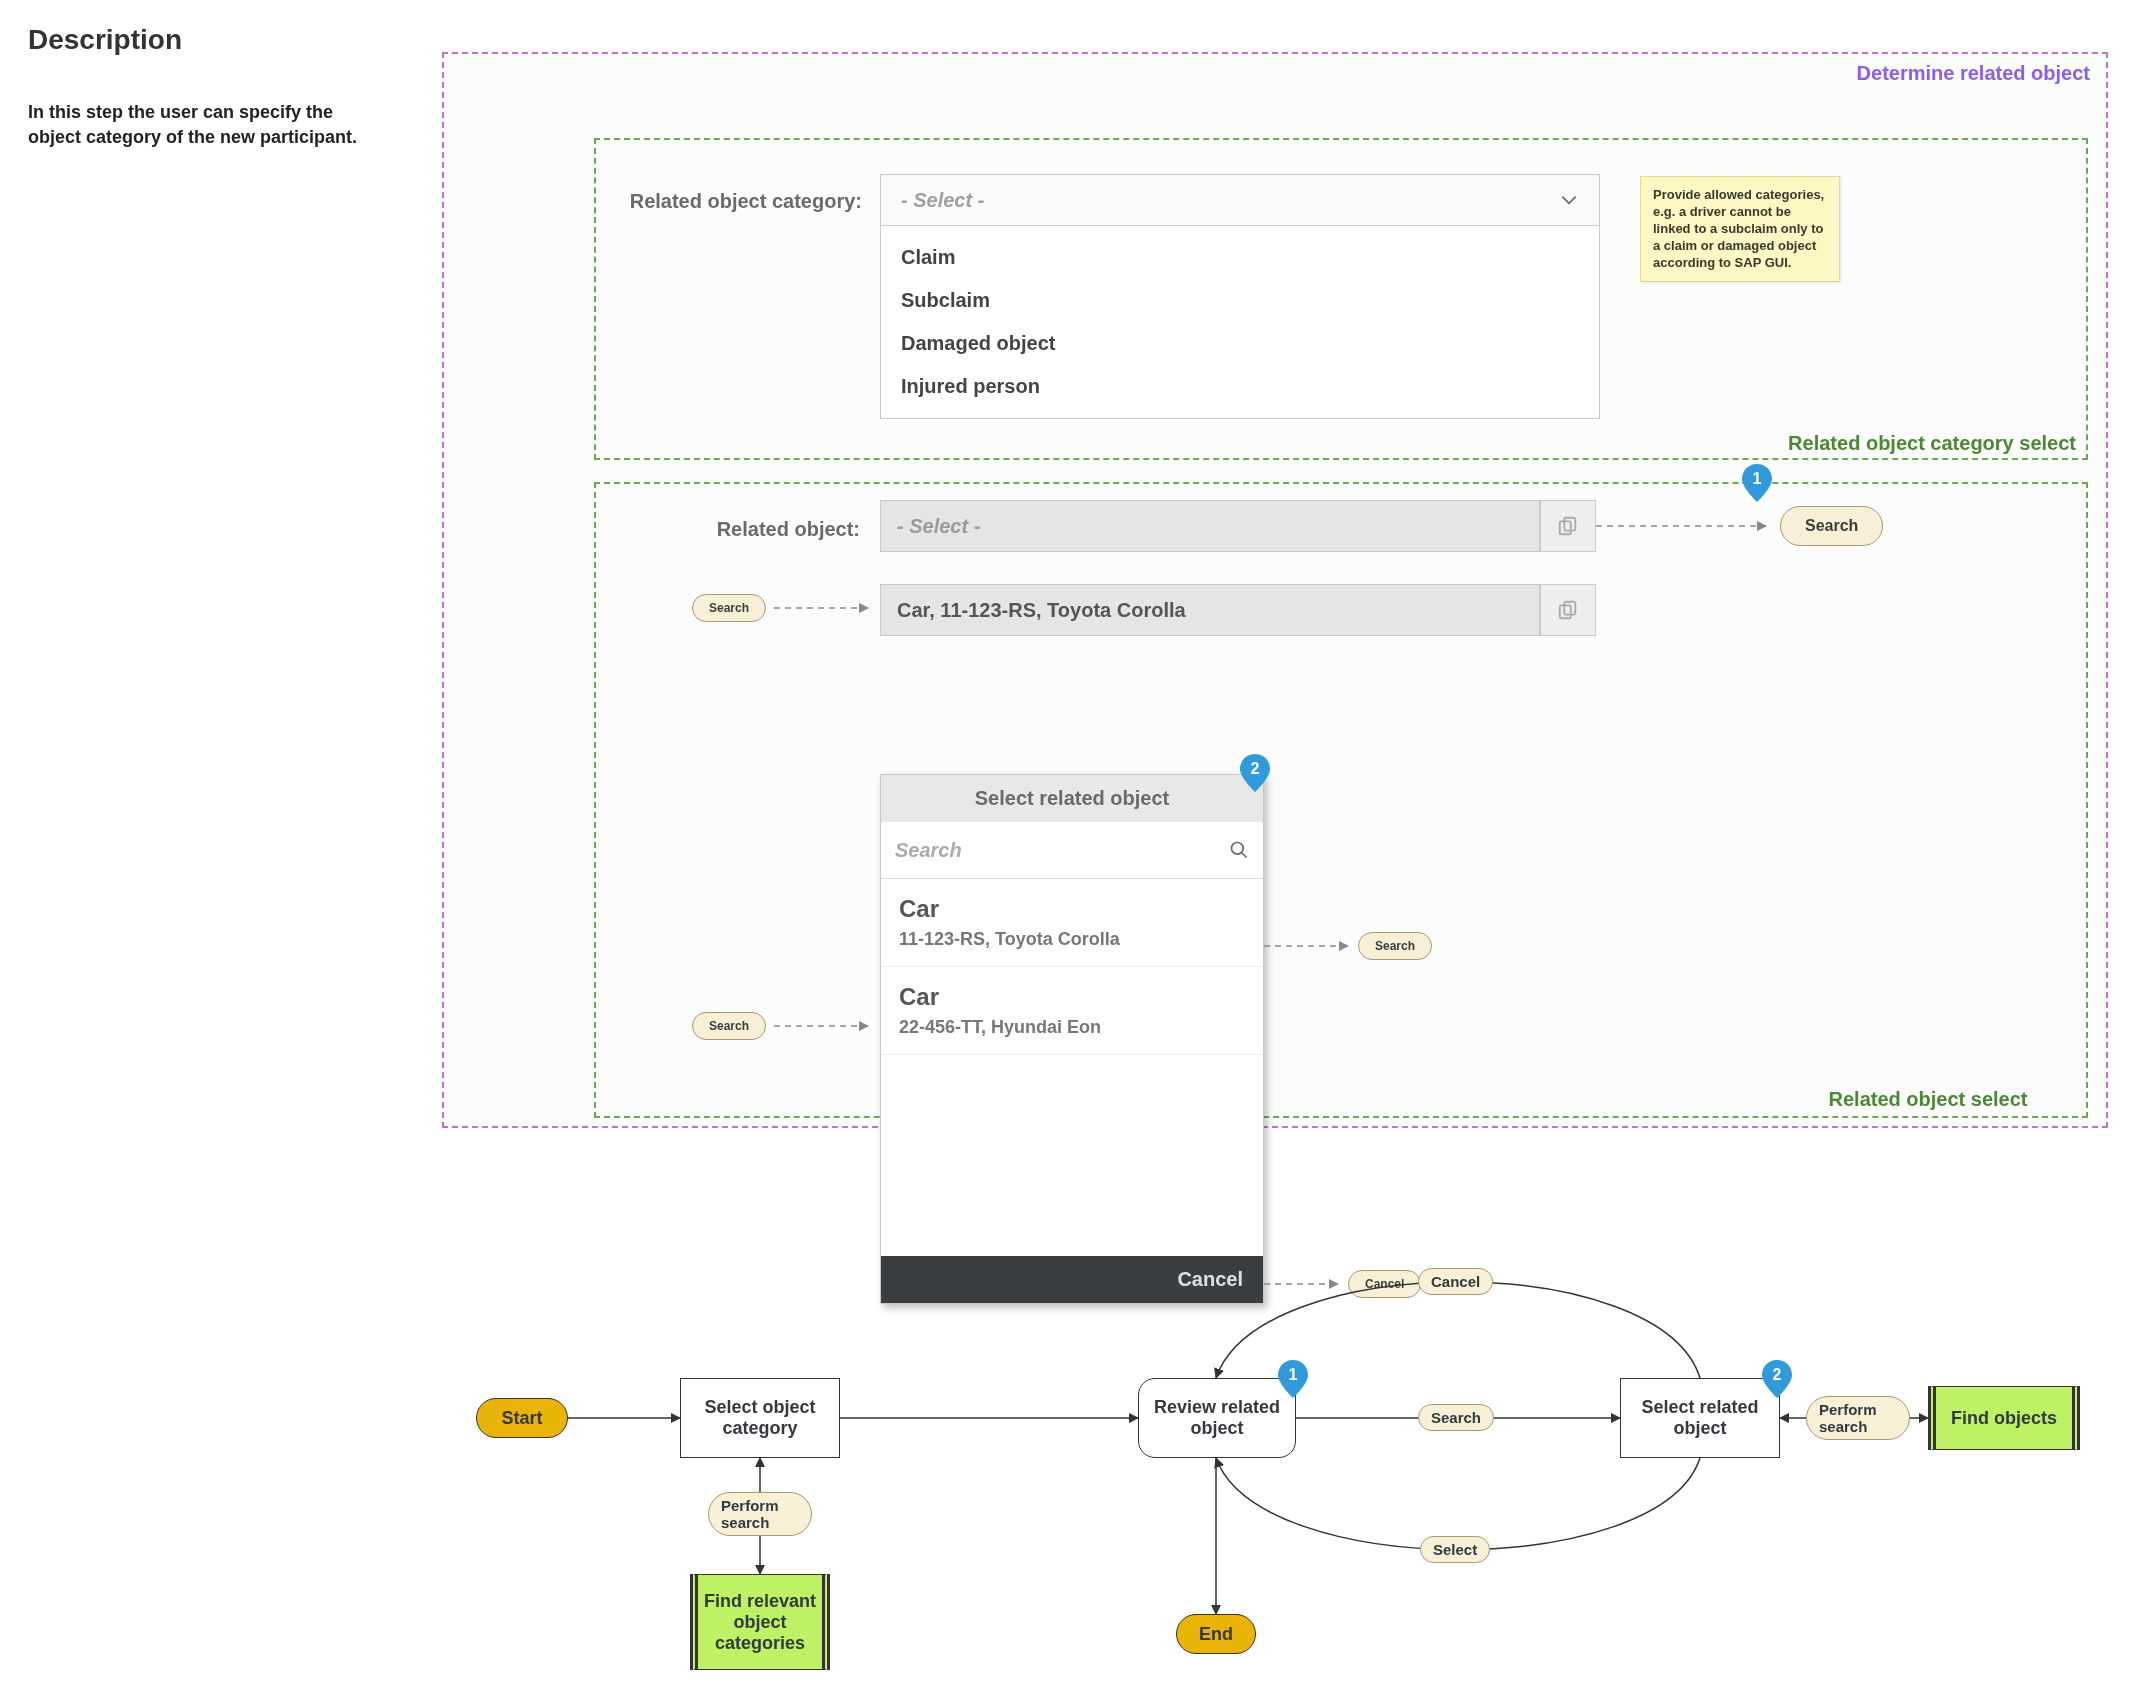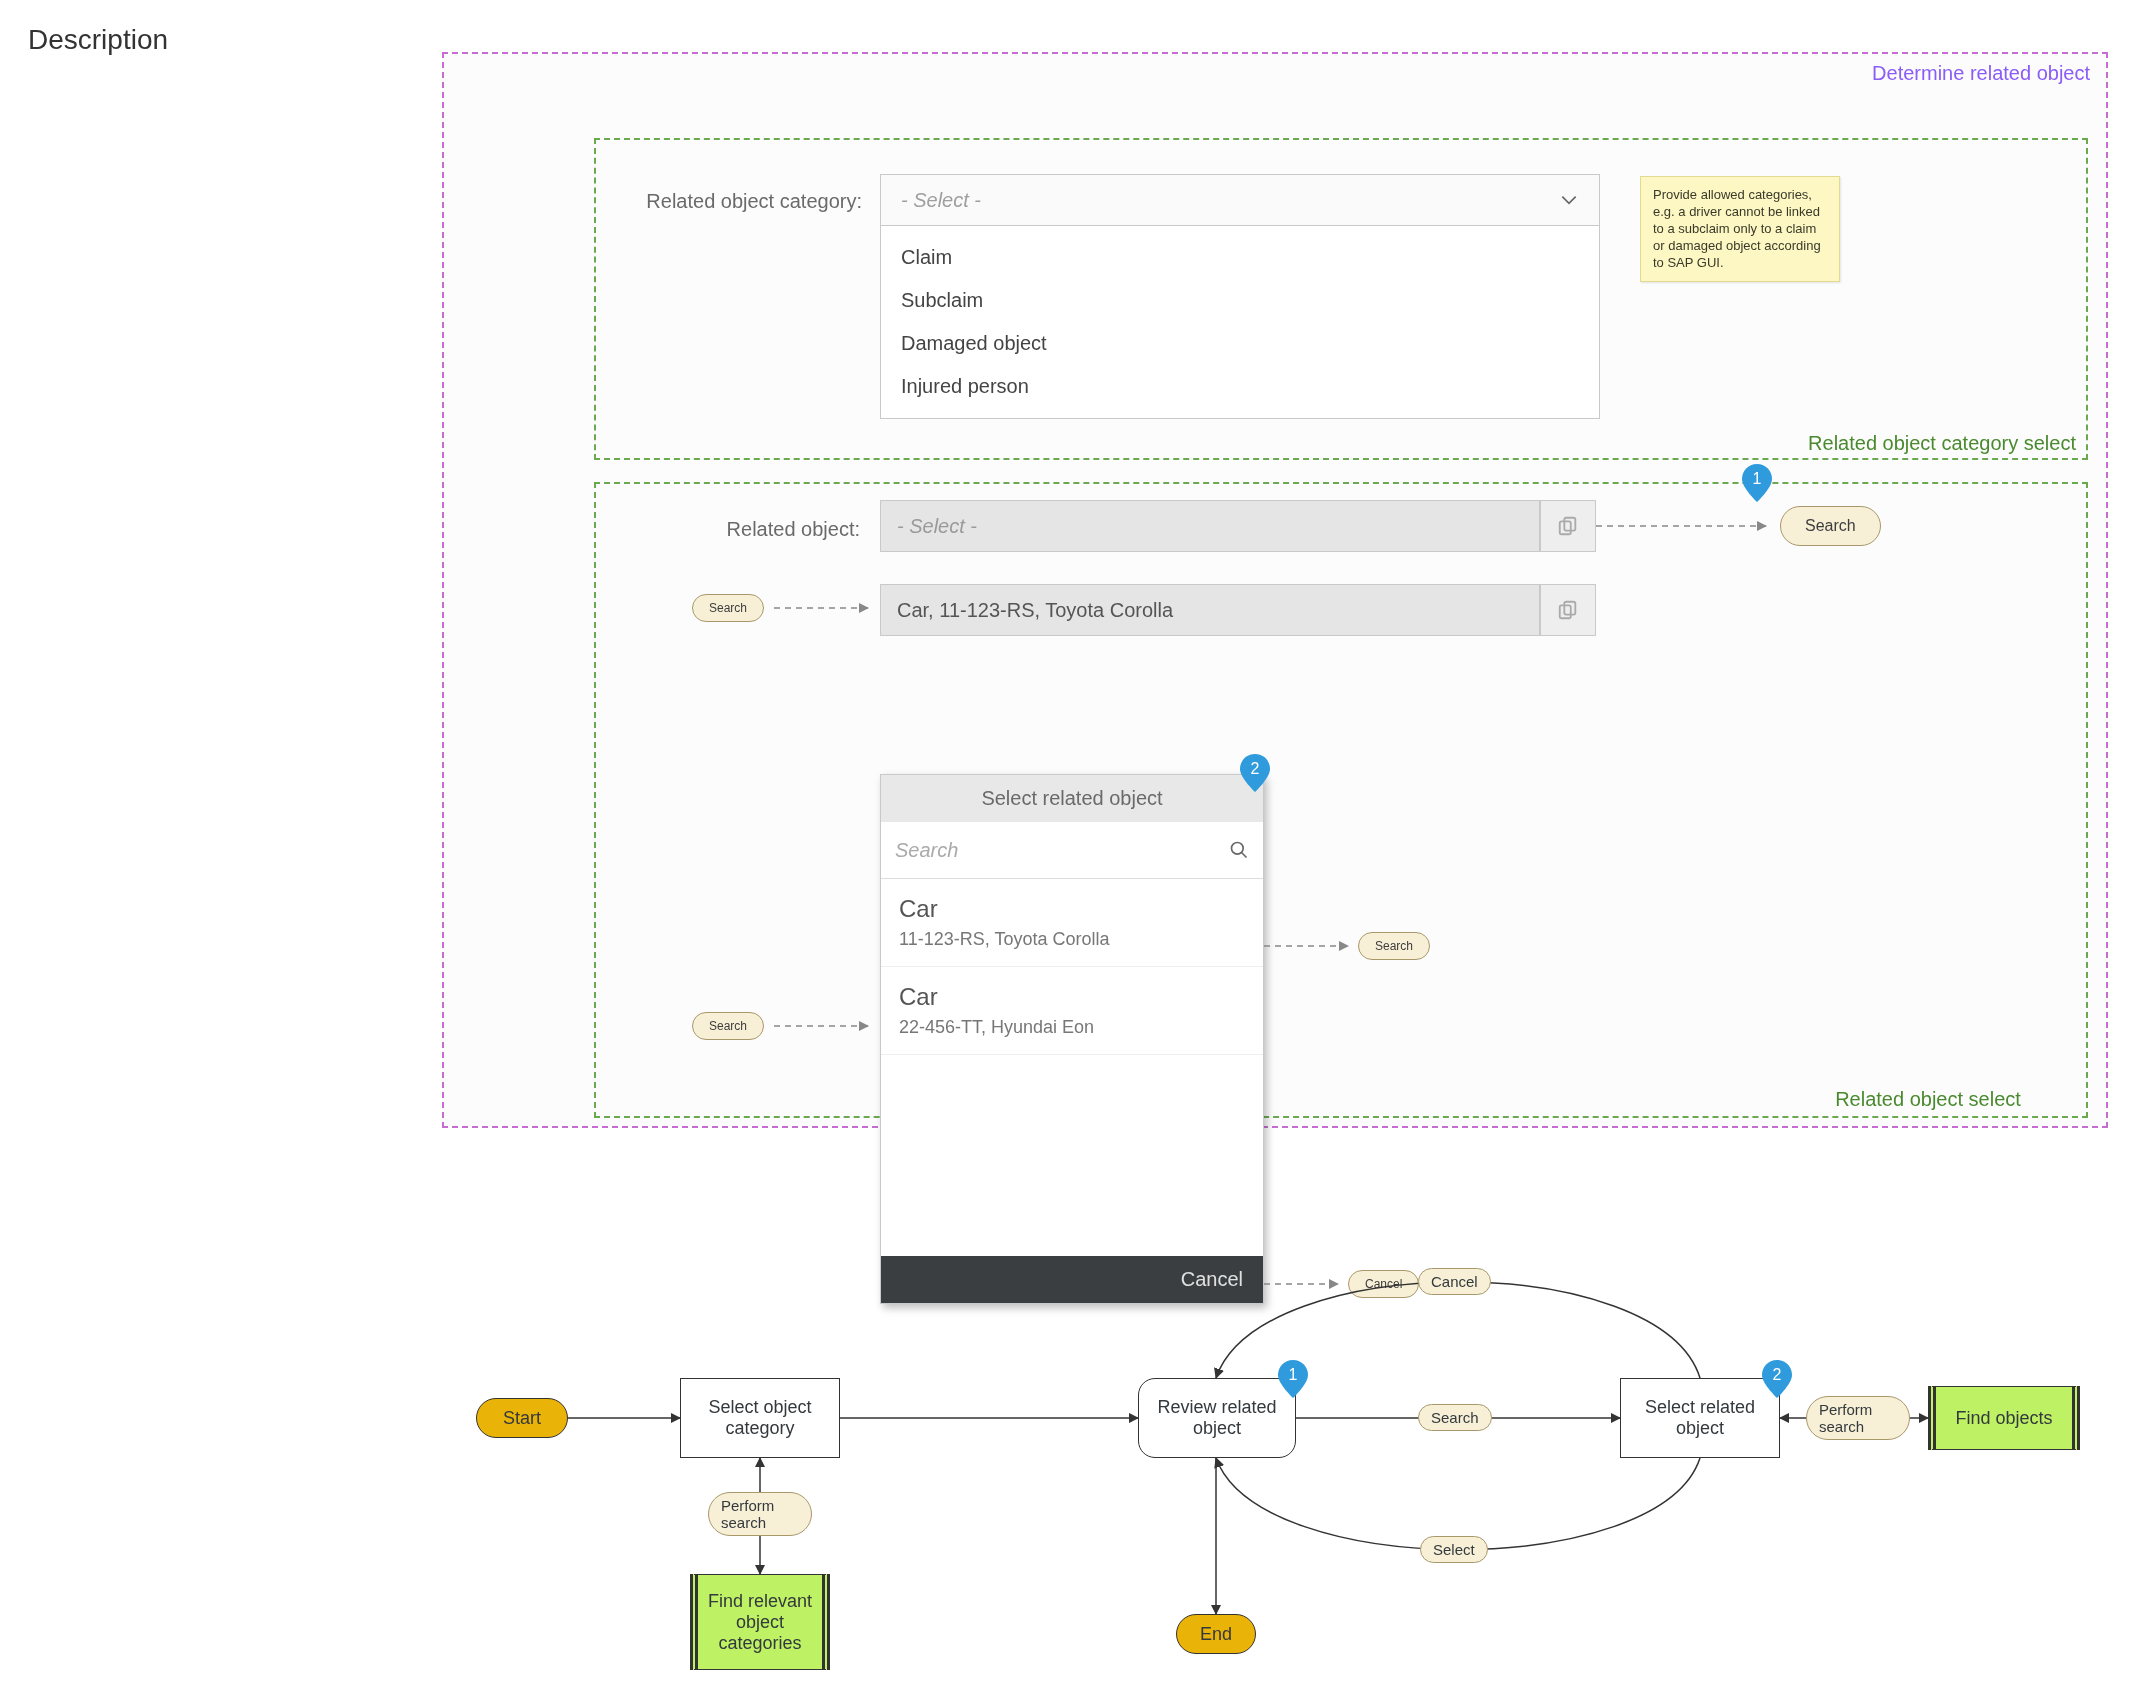--- a/index.html
+++ b/index.html
@@ -6,20 +6,21 @@
     margin: 0;
     padding: 0;
     background: #fff;
     font-family: "Helvetica Neue", Helvetica, Arial, sans-serif;
     color: #33393d;
   }
   .page {
     position: relative;
     width: 2132px;
     height: 1696px;
+    font-weight: bold;
   }
   .abs { position: absolute; box-sizing: border-box; }
 
   .desc-title { font-size: 28px; color: #333; }
   .desc-text { font-size: 18px; line-height: 1.4; color: #222; max-width: 360px; }
 
   .outer-frame {
     border: 2px dashed #c56dd1;
     background: rgba(245, 245, 250, 0.3);
   }
@@ -179,20 +180,21 @@
       <marker id="arrow" viewBox="0 0 10 10" refX="9" refY="5" markerWidth="7" markerHeight="7" orient="auto-start-reverse">
         <path d="M 0 0 L 10 5 L 0 10 z" fill="#333"></path>
       </marker>
       <marker id="arrow-grey" viewBox="0 0 10 10" refX="9" refY="5" markerWidth="7" markerHeight="7" orient="auto-start-reverse">
         <path d="M 0 0 L 10 5 L 0 10 z" fill="#888"></path>
       </marker>
     </defs>
   </svg>
 
   <div class="abs desc-title" style="left:28px; top:24px;">Description</div>
+  <div class="abs desc-text" style="left:28px; top:100px;">In this step the user can specify the object category of the new participant.</div>
 
   <div class="abs outer-frame" style="left:442px; top:52px; width:1666px; height:1076px;"></div>
   <div class="abs outer-frame-label" style="left:1690px; top:62px; width:400px;">Determine related object</div>
 
   <div class="abs green-frame" style="left:594px; top:138px; width:1494px; height:322px;"></div>
   <div class="abs green-frame-label" style="left:1620px; top:432px; width:456px;">Related object category select</div>
 
   <div class="abs field-label" style="left:622px; top:190px; width:240px;">Related object category:</div>
   <div class="abs select-box" style="left:880px; top:174px; width:720px; height:52px;">
     <span>- Select -</span>

